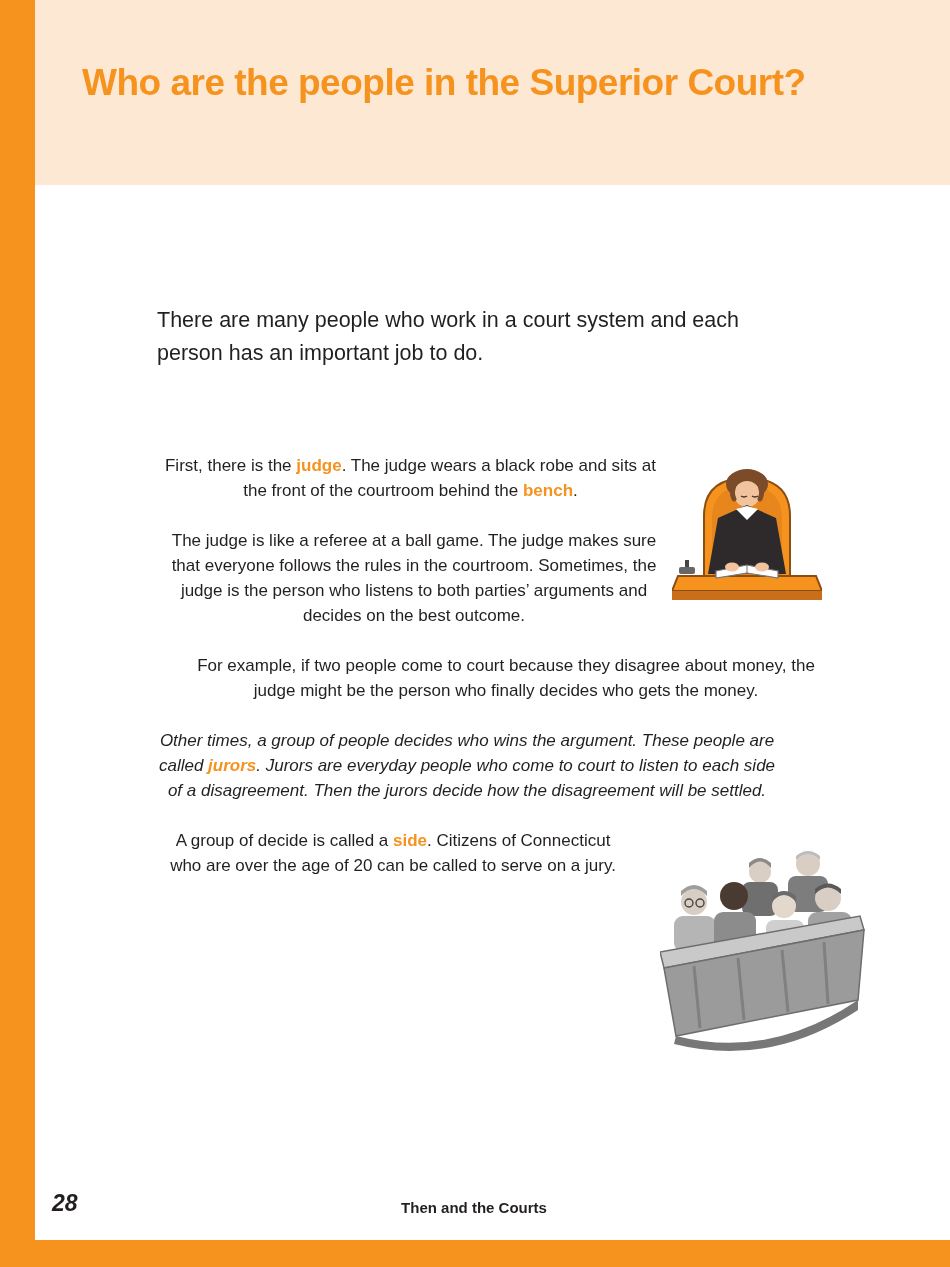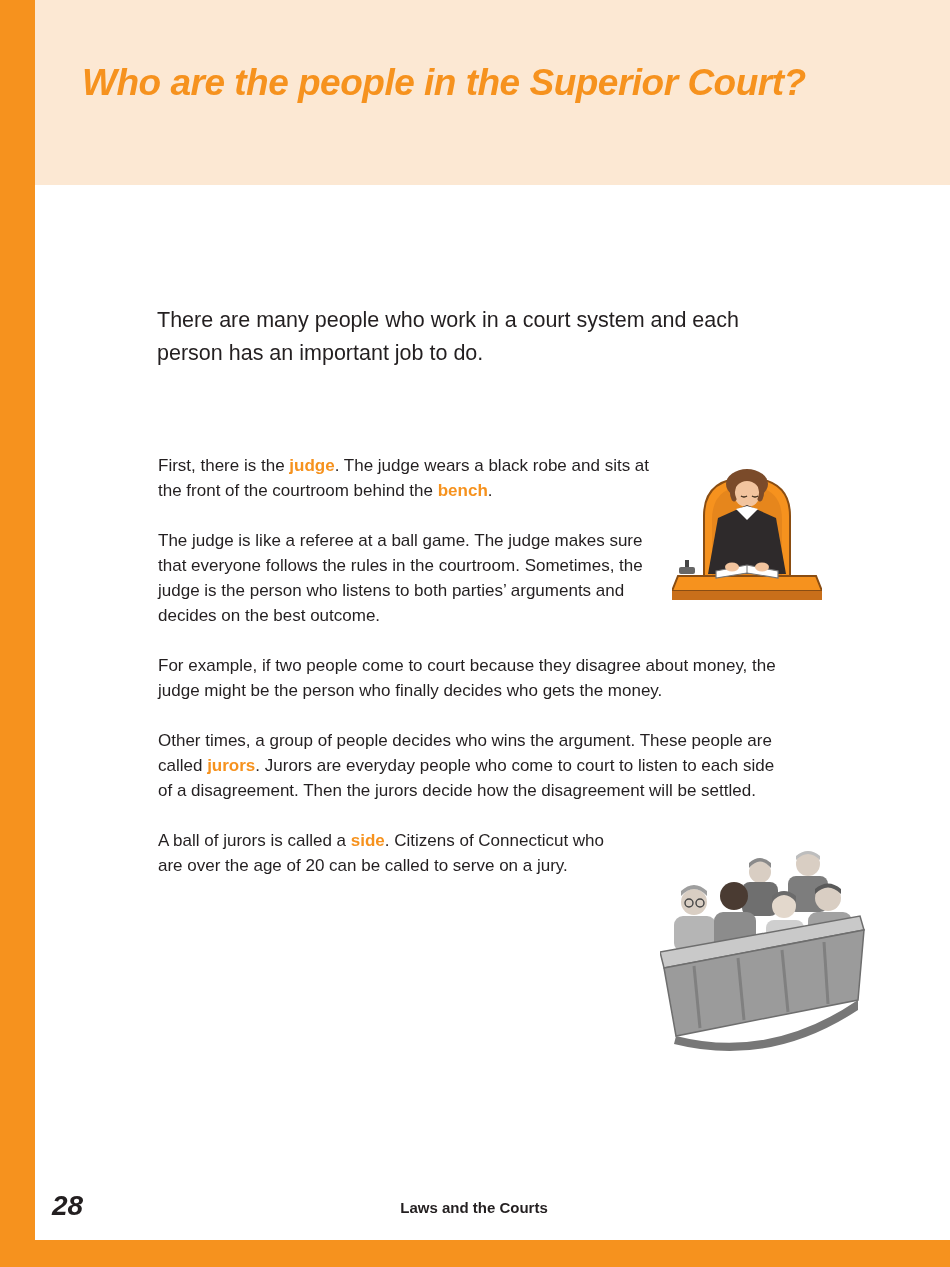--- a/index.html
+++ b/index.html
@@ -30,21 +30,20 @@
     position: absolute;
     left: 35px; top: 0;
     width: 915px; height: 185px;
     background: var(--header_bg);
   }
   .title {
     position: absolute;
     left: 47px; top: 62px;
     font-size: 37px;
     font-weight: bold;
-    font-style: italic;
     letter-spacing: -0.5px;
     color: var(--accent);
     white-space: nowrap;
   }
 
   .intro {
     position: absolute;
     left: 157px; top: 304px;
     width: 585px;
     font-size: 21.5px;
@@ -53,43 +52,43 @@
   }
 
   .text-col {
     position: absolute;
     left: 158px; top: 453px;
     width: 720px;
     font-size: 17px;
     line-height: 25px;
     color: var(--text);
   }
-  .text-col p { margin-bottom: 25px; }
+  .text-col p { margin-bottom: 25px; text-align: center; }
   .hl { color: var(--accent); font-weight: bold; }
   .p1 { max-width: 505px; }
   .p2 { max-width: 512px; }
-  .p3 { max-width: 628px; }
-  .p4 { max-width: 618px; }
+  .p3 { max-width: 628px; margin-left: 34px; }
+  .p4 { max-width: 618px; font-style: italic; }
   .p5 { max-width: 470px; }
 
   .judge-fig {
     position: absolute;
     left: 672px; top: 450px;
     width: 150px; height: 185px;
   }
   .jury-fig {
     position: absolute;
     left: 660px; top: 824px;
     width: 206px; height: 230px;
   }
 
   .footer-num {
     position: absolute;
     left: 52px; top: 1190px;
-    font-size: 28px;
+    font-size: 23px;
     font-weight: bold;
     font-style: italic;
     color: var(--text);
   }
   .footer-title {
     position: absolute;
     left: 35px; top: 1199px;
     width: 878px;
     text-align: center;
     font-size: 15px;
@@ -115,21 +114,21 @@
     <h1 class="title">Who are the people in the Superior Court?</h1>
   </header>
 
   <p class="intro">There are many people who work in a court system and each person has an important job to do.</p>
 
   <div class="text-col">
     <p class="p1"><span>First, there is the </span><span class="hl">judge</span><span>. The judge wears a black robe and sits at the front of the courtroom behind the </span><span class="hl">bench</span><span>.</span></p>
     <p class="p2"><span>The judge is like a referee at a ball game. The judge makes sure that everyone follows the rules in the courtroom. Sometimes, the judge is the person who listens to both parties’ arguments and decides on the best outcome.</span></p>
     <p class="p3"><span>For example, if two people come to court because they disagree about money, the judge might be the person who finally decides who gets the money.</span></p>
     <p class="p4"><span>Other times, a group of people decides who wins the argument. These people are called </span><span class="hl">jurors</span><span>. Jurors are everyday people who come to court to listen to each side of a disagreement. Then the jurors decide how the disagreement will be settled.</span></p>
-    <p class="p5"><span>A ball of jurors is called a </span><span class="hl">side</span><span>. Citizens of Connecticut who are over the age of 20 can be called to serve on a jury.</span></p>
+    <p class="p5"><span>A group of decide is called a </span><span class="hl">side</span><span>. Citizens of Connecticut who are over the age of 20 can be called to serve on a jury.</span></p>
   </div>
 
   <figure class="judge-fig">
     <svg viewBox="0 0 150 185" width="150" height="185" aria-hidden="true">
 
       <path d="M32,128 L32,66 Q32,28 75,28 Q118,28 118,66 L118,128 Z" fill="#F6921E" stroke="#8a4d12" stroke-width="2"></path>
       <path d="M40,128 L40,70 Q40,36 75,36 Q110,36 110,70 L110,128 Z" fill="#C96F1A" opacity="0.35"></path>
 
       <ellipse cx="75" cy="34" rx="21" ry="15" fill="#7B4B2A"></ellipse>
 
@@ -184,17 +183,17 @@
         <line x1="34" y1="142" x2="40" y2="204"></line>
         <line x1="78" y1="134" x2="84" y2="196"></line>
         <line x1="122" y1="126" x2="128" y2="188"></line>
         <line x1="164" y1="118" x2="168" y2="180"></line>
       </g>
       <path d="M16,212 Q110,236 198,176 L198,186 Q110,244 14,220 Z" fill="#777777"></path>
     </svg>
   </figure>
 
   <div class="footer-num">28</div>
-  <div class="footer-title">Laws and the Courts</div>
+  <div class="footer-title">Then and the Courts</div>
 
   <div class="bottom-bar"></div>
 
 </div>
 
 </body></html>

